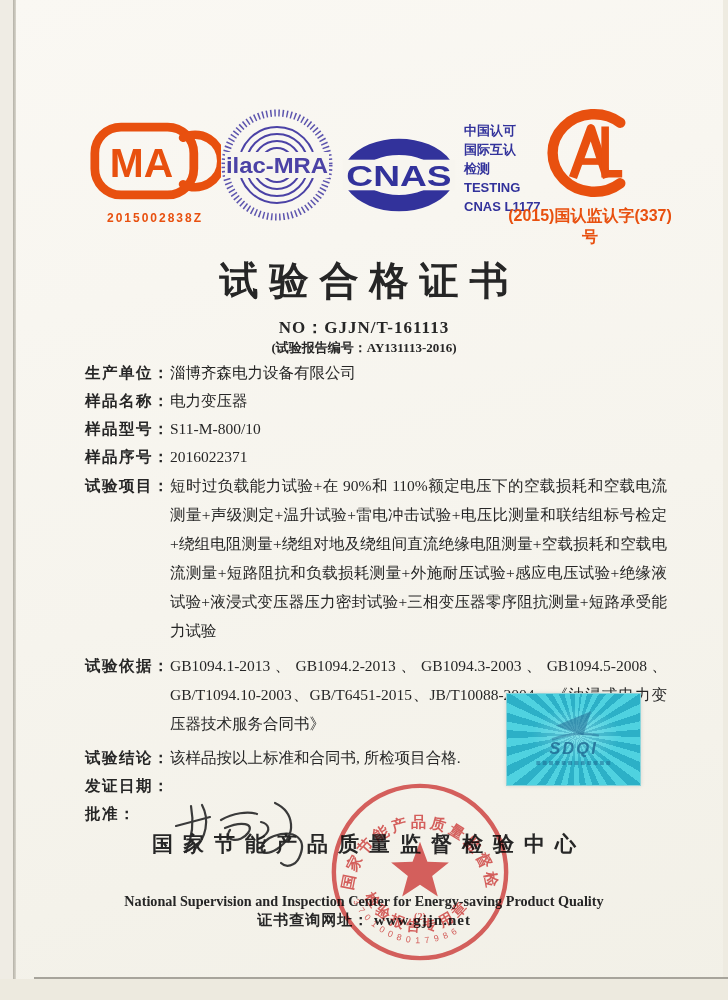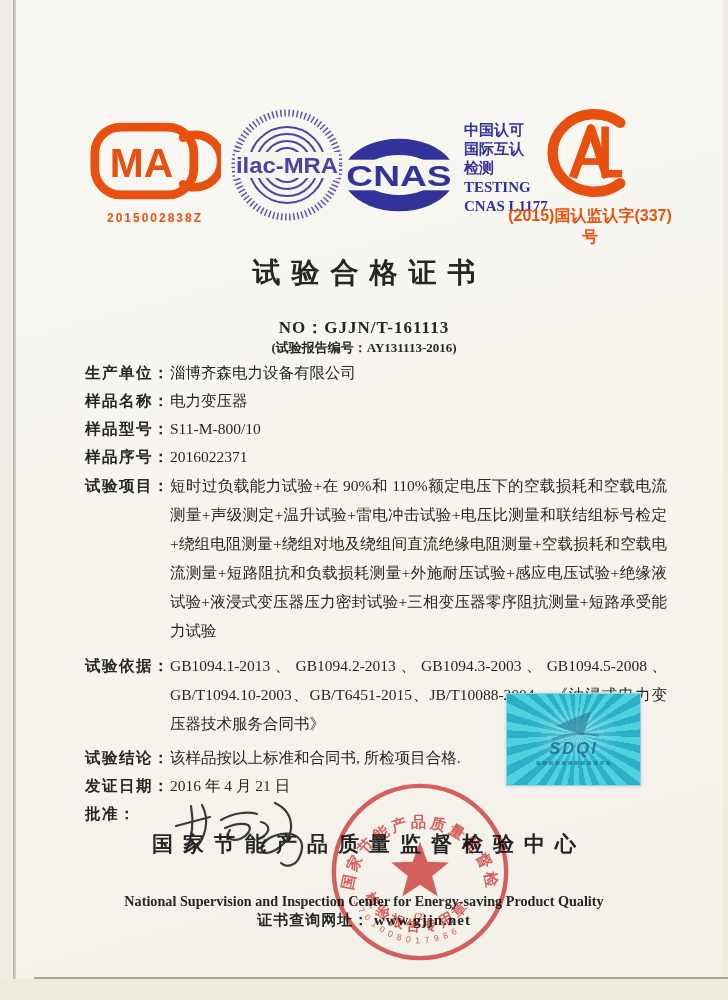--- a/index.html
+++ b/index.html
@@ -12,30 +12,30 @@
   .edge-left-line   { position:absolute; left:13px; top:0; bottom:18px; width:3px;
                       background:linear-gradient(to right,#b4b1a7,#d9d6cc); }
   .edge-right-shade { position:absolute; right:0; top:0; bottom:0; width:5px; background:#eeebe1; }
   .edge-bottom-line { position:absolute; left:34px; right:0; top:977px; height:2px; background:#a7a49b; }
   .edge-bottom-area { position:absolute; left:0; right:0; top:979px; height:21px; background:#edeadf; }
 
   
   .cma-block { position:absolute; left:86px; top:118px; width:138px; text-align:center; }
   .cma-number { margin-top:3px; color:#e8500f; font-weight:bold; font-size:12px; letter-spacing:2px;
                 font-family:"Liberation Sans",sans-serif; }
-  .ilac-block { position:absolute; left:231px; top:107px; }
+  .ilac-block { position:absolute; left:221px; top:107px; }
   .cnas-block { position:absolute; left:340px; top:131px; }
   .cnas-text  { position:absolute; left:464px; top:121px; width:90px; color:#32329b;
-                font-family:Liberation Serif, serif; font-weight:bold; font-size:15px; line-height:19px; }
+                font-family:Liberation Sans, sans-serif; font-weight:bold; font-size:13px; line-height:19px; }
   .cal-block  { position:absolute; left:508px; top:106px; width:164px; text-align:center; }
   .cal-number { margin-top:2px; color:#e8500f; font-weight:bold; font-size:16px;
                 font-family:"Liberation Sans",sans-serif; }
 
   
-  .title    { position:absolute; top:254px; width:100%; text-align:center; font-size:28px;
+  .title    { position:absolute; top:254px; width:100%; text-align:center; font-size:39px;
               font-weight:bold; letter-spacing:11px; text-indent:11px; }
   .cert-no  { position:absolute; top:316px; width:100%; text-align:center; font-size:17px;
               font-weight:bold; letter-spacing:1px; }
   .report-no{ position:absolute; top:339px; width:100%; text-align:center; font-size:13px; font-weight:bold; }
 
   
   .fields { position:absolute; left:85px; top:359px; width:582px; z-index:2; }
   .f-row  { display:flex; line-height:28px; }
   .f-row .lbl { flex:0 0 84px; font-weight:bold; font-size:15.5px; letter-spacing:1.5px; white-space:nowrap; }
   .f-row .val { flex:1; font-size:15.5px; }
@@ -162,21 +162,20 @@
     <div class="f-row para gap">
       <div class="lbl">试验依据：</div>
       <div class="val">GB1094.1-2013 、 GB1094.2-2013 、 GB1094.3-2003 、 GB1094.5-2008 、GB/T1094.10-2003、GB/T6451-2015、JB/T10088-2004、《油浸式电力变压器技术服务合同书》</div>
     </div>
     <div class="f-row">
       <div class="lbl">试验结论：</div>
       <div class="val">该样品按以上标准和合同书, 所检项目合格.</div>
     </div>
     <div class="f-row">
       <div class="lbl">发证日期：</div>
-      <div class="val">2016 年 4 月 21 日</div>
     </div>
     <div class="f-row">
       <div class="lbl">批准：</div>
       <div class="val sig-wrap">
         <svg width="170" height="80" viewBox="0 0 170 80">
           <g fill="none" stroke="#3a3a3a" stroke-width="2.2" stroke-linecap="round">
             <path d="M22 16 C 25 32 23 48 17 62"></path>
             <path d="M7 36 L 41 27"></path>
             <path d="M33 15 C 41 30 37 48 25 60"></path>
             <path d="M52 30 C 64 23 79 21 88 24"></path>

